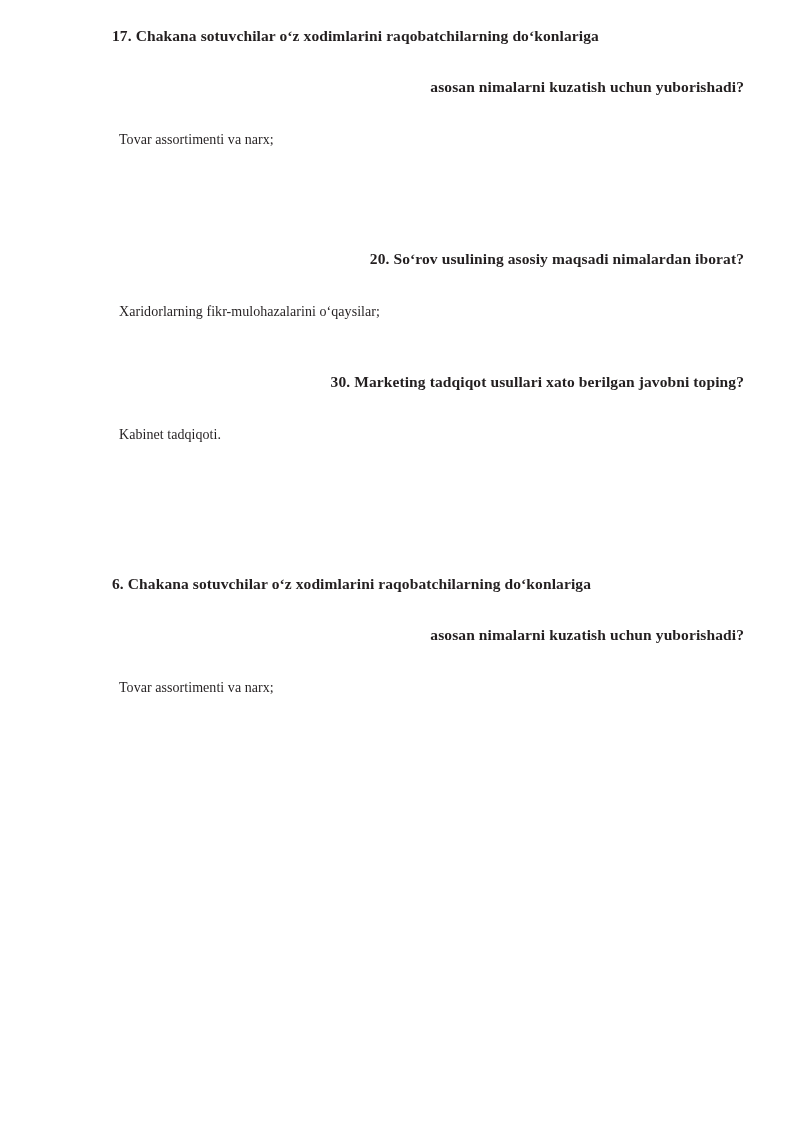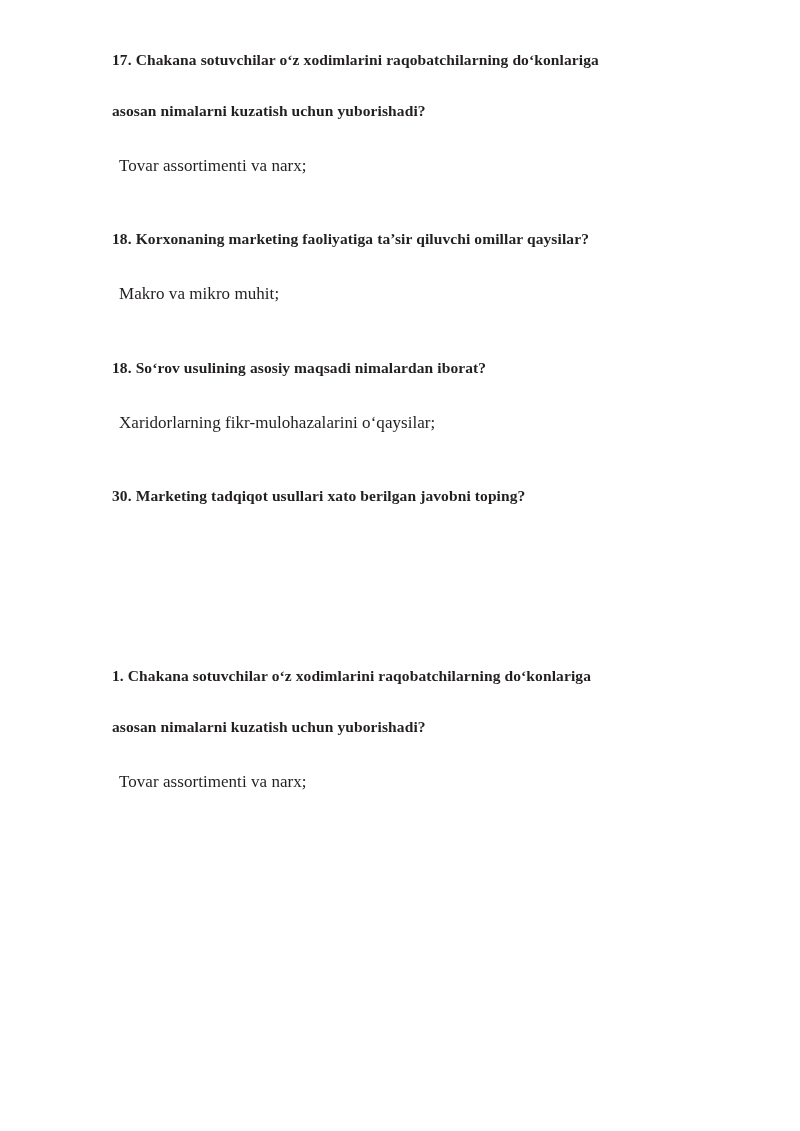--- a/index.html
+++ b/index.html
@@ -12,43 +12,43 @@
     height: 1131px;
     font-family: "Liberation Serif", serif;
     color: #231f20;
     position: relative;
     overflow: hidden;
   }
   .page {
     width: 800px;
     height: 1131px;
     box-sizing: border-box;
-    padding: 48px 58px 40px 112px;
+    padding: 24px 58px 40px 112px;
     position: relative;
   }
   .doc-body {
     width: 632px;
   }
   .qa-block {
     margin: 0;
   }
   .question {
     font-weight: bold;
     font-size: 15.5px;
     line-height: 1.55;
     text-align: justify;
     text-justify: inter-word;
     margin: 0;
     letter-spacing: 0.1px;
   }
   .question.single-line {
-    text-align: left;
+    text-align: right;
   }
   .answer {
-    font-size: 17px;
+    font-size: 14px;
     line-height: 1.55;
     margin: 0;
     padding-left: 7px;
     text-align: left;
     letter-spacing: 0.05px;
   }
   .gap-after-question-multiline { height: 27px; }
   .gap-q-to-a { height: 30px; }
   .gap-block { height: 48px; }
 </style>
@@ -61,51 +61,47 @@
     <div class="qa-block">
       <p class="question">17.  Chakana  sotuvchilar  o‘z  xodimlarini  raqobatchilarning  do‘konlariga</p>
       <div class="gap-after-question-multiline"></div>
       <p class="question single-line">asosan nimalarni kuzatish uchun yuborishadi?</p>
       <div class="gap-q-to-a"></div>
       <p class="answer">Tovar assortimenti va narx;</p>
     </div>
 
     <div class="gap-block"></div>
 
-    <div class="qa-block">
-      <p class="question single-line">18. Korxonaning marketing faoliyatiga ta’sir qiluvchi omillar qaysilar?</p>
-      <div class="gap-q-to-a"></div>
-      <p class="answer">Makro va mikro muhit;</p>
-    </div>
 
     <div class="gap-block"></div>
 
     <div class="qa-block">
-      <p class="question single-line">18. So‘rov usulining asosiy maqsadi nimalardan iborat?</p>
+      <p class="question single-line">20. So‘rov usulining asosiy maqsadi nimalardan iborat?</p>
       <div class="gap-q-to-a"></div>
       <p class="answer">Xaridorlarning fikr-mulohazalarini o‘qaysilar;</p>
     </div>
 
     <div class="gap-block"></div>
 
     <div class="qa-block">
       <p class="question single-line">30. Marketing tadqiqot usullari xato berilgan javobni toping?</p>
       <div class="gap-q-to-a"></div>
+      <p class="answer">Kabinet tadqiqoti.</p>
     </div>
 
     <div class="gap-block"></div>
 
     <div class="qa-block">
       <div class="gap-q-to-a"></div>
     </div>
 
     <div class="gap-block"></div>
 
     <div class="qa-block">
-      <p class="question">1.  Chakana  sotuvchilar  o‘z  xodimlarini  raqobatchilarning  do‘konlariga</p>
+      <p class="question">6.  Chakana  sotuvchilar  o‘z  xodimlarini  raqobatchilarning  do‘konlariga</p>
       <div class="gap-after-question-multiline"></div>
       <p class="question single-line">asosan nimalarni kuzatish uchun yuborishadi?</p>
       <div class="gap-q-to-a"></div>
       <p class="answer">Tovar assortimenti va narx;</p>
     </div>
 
   </div>
 </div>
 
 </body></html>

